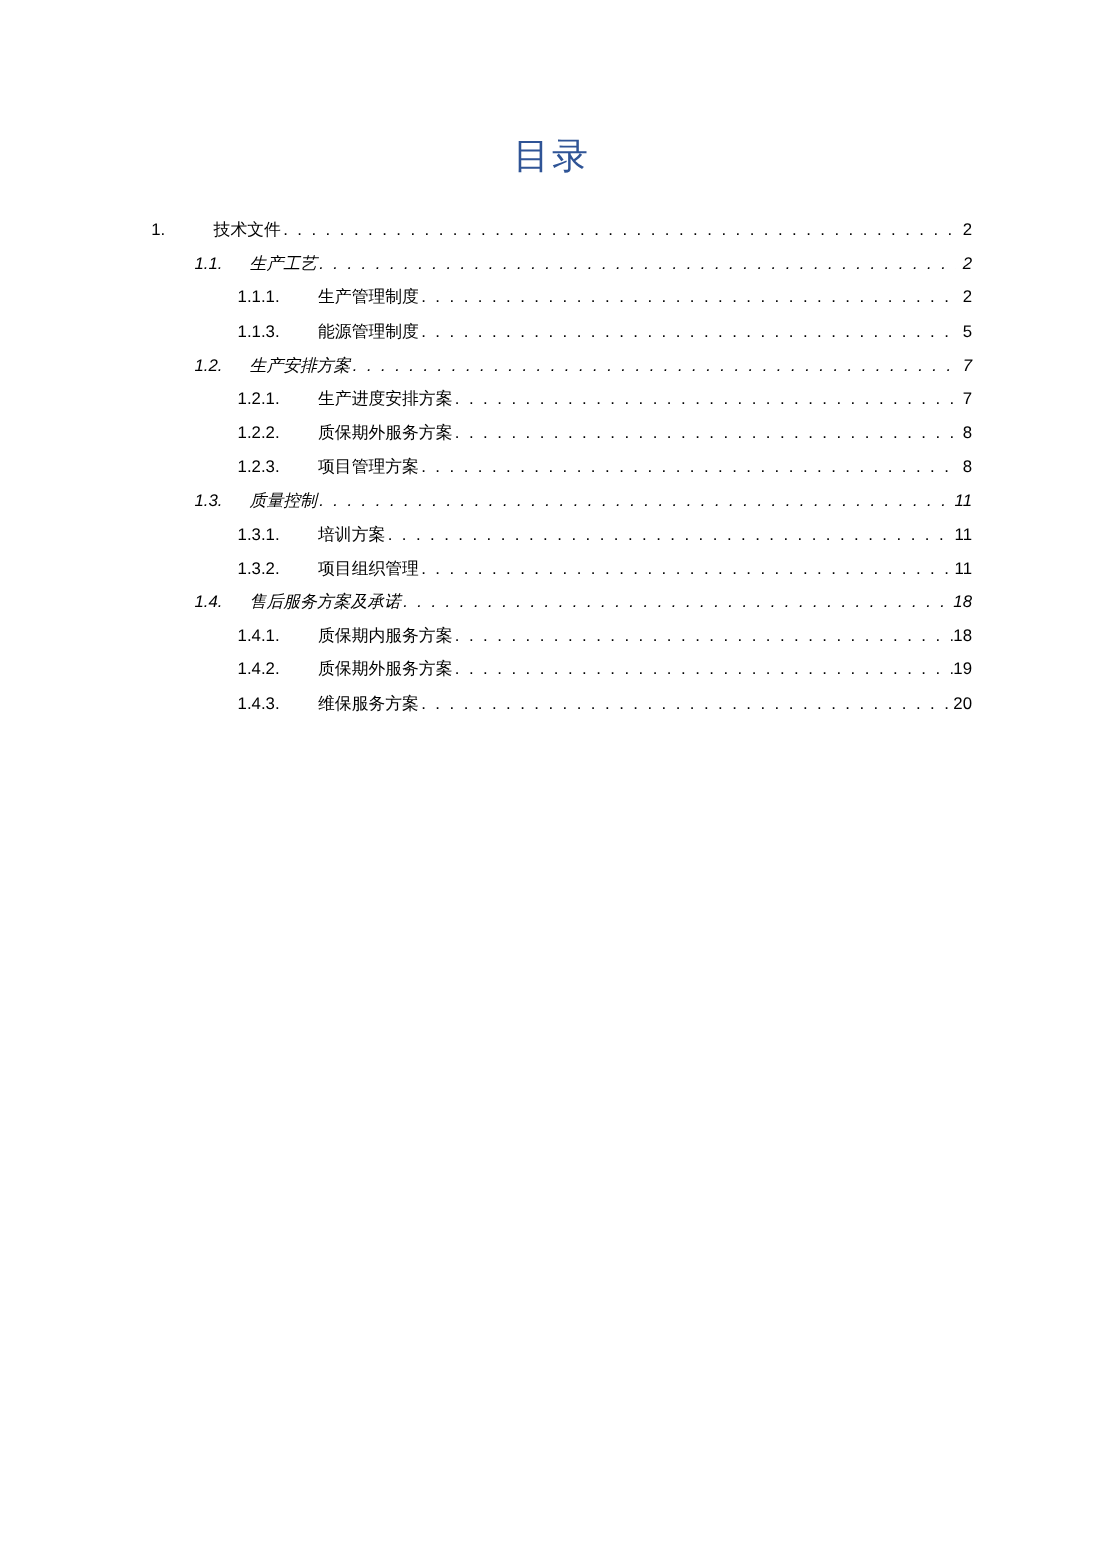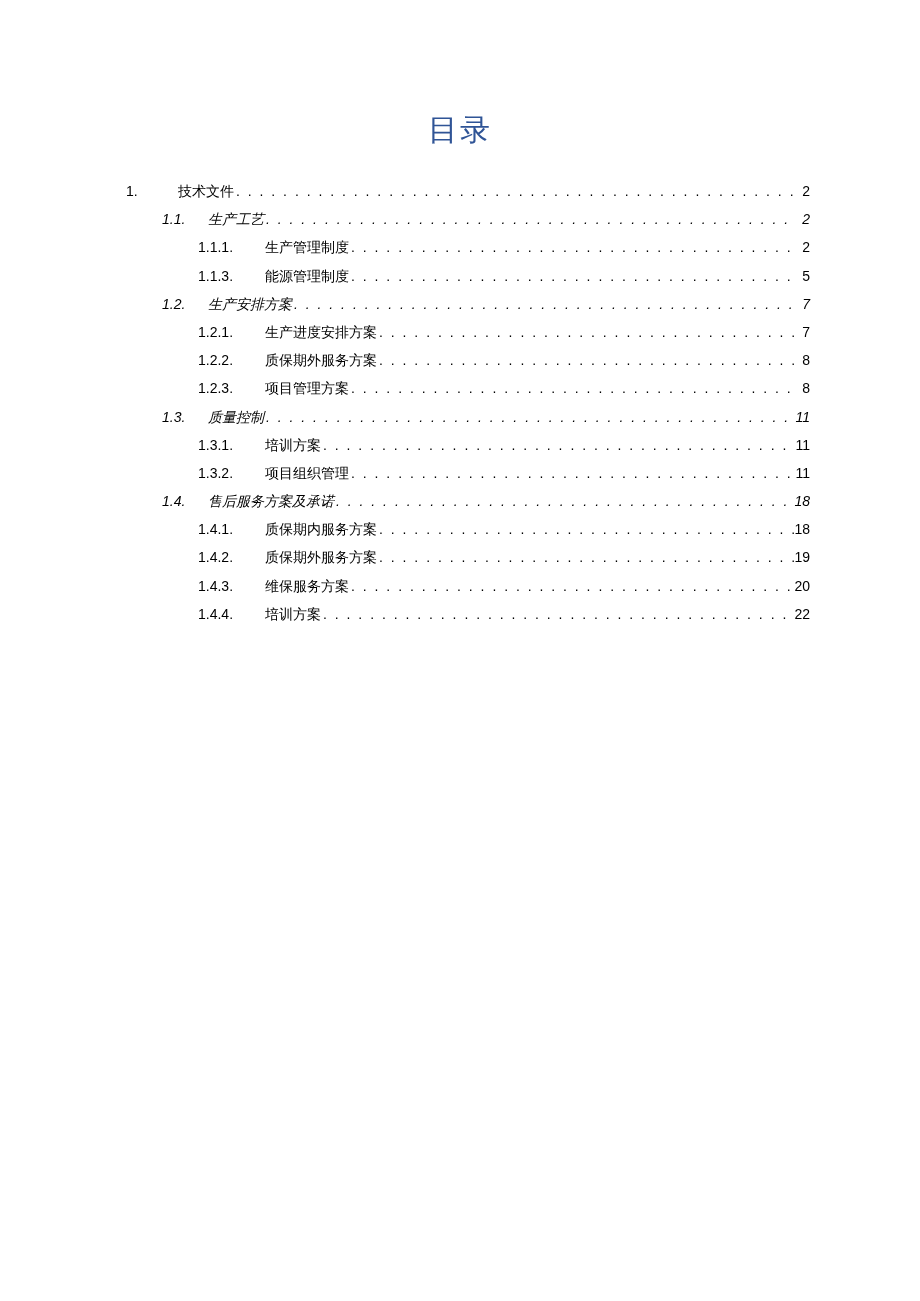--- a/index.html
+++ b/index.html
@@ -134,19 +134,13 @@
       <span class="label">质保期外服务方案</span>
       <span class="dots"></span>
       <span class="page">19</span>
     </div>
     <div class="toc-row indent-2">
       <span class="num">1.4.3.</span>
       <span class="label">维保服务方案</span>
       <span class="dots"></span>
       <span class="page">20</span>
     </div>
-    <div class="toc-row indent-2">
-      <span class="num">1.4.4.</span>
-      <span class="label">培训方案</span>
-      <span class="dots"></span>
-      <span class="page">22</span>
-    </div>
   </div>
 
 </body></html>

